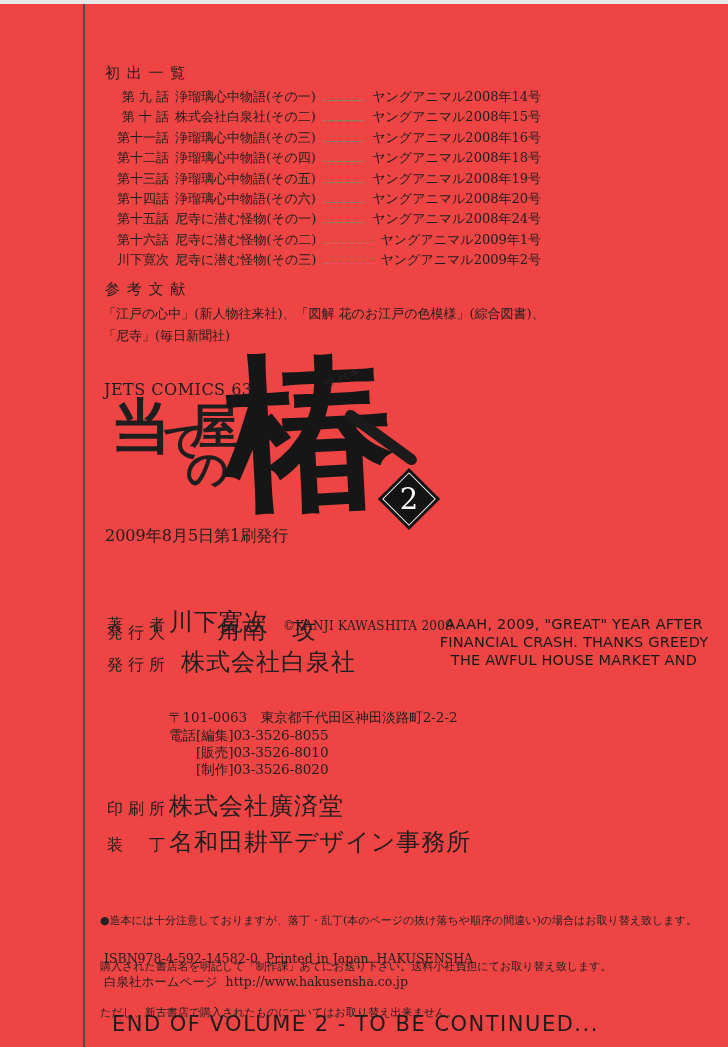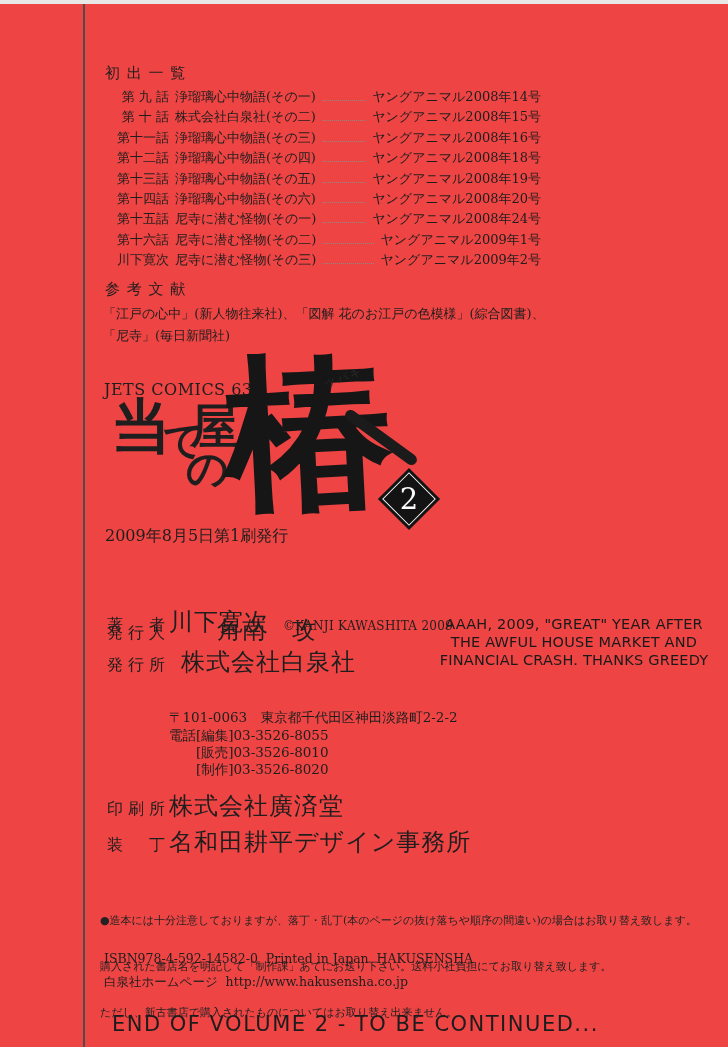--- a/index.html
+++ b/index.html
@@ -177,22 +177,22 @@
     <span class="credit-label">印刷所</span>
     <span class="credit-value">株式会社廣済堂</span>
   </div>
   <div class="credit-row" style="top:822px;">
     <span class="credit-label">装丁</span>
     <span class="credit-value">名和田耕平デザイン事務所</span>
   </div>
 
   <div class="note">
     <div>AAAH, 2009, "GREAT" YEAR AFTER</div>
+    <div>FINANCIAL CRASH. THANKS GREEDY</div>
     <div>THE AWFUL HOUSE MARKET AND</div>
-    <div>FINANCIAL CRASH. THANKS GREEDY</div>
   </div>
 
   <div class="fineprint">
     <div>●造本には十分注意しておりますが、落丁・乱丁(本のページの抜け落ちや順序の間違い)の場合はお取り替え致します。</div>
     <div>購入された書店名を明記して「制作課」あてにお送り下さい。送料小社負担にてお取り替え致します。</div>
     <div>ただし、新古書店で購入されたものについてはお取り替え出来ません。</div>
     <div>●本書の一部または全部を無断で複写、複製、転載、上演、放送などすることは、著作権上での例外を除いて禁じられています。</div>
   </div>
 
   <div class="isbn">ISBN978-4-592-14582-0  Printed in Japan  HAKUSENSHA</div>

